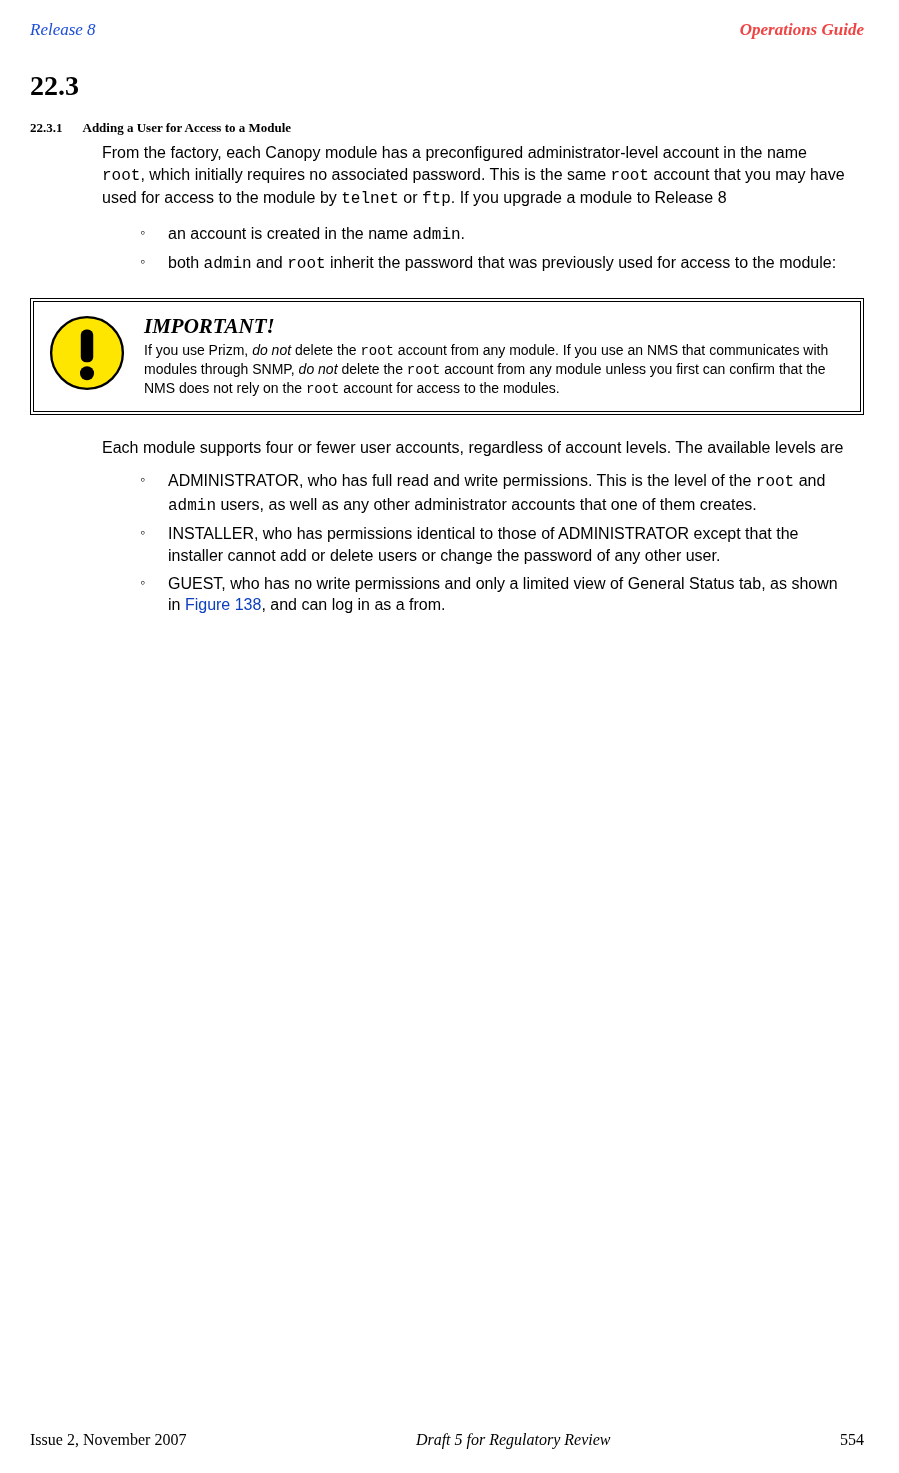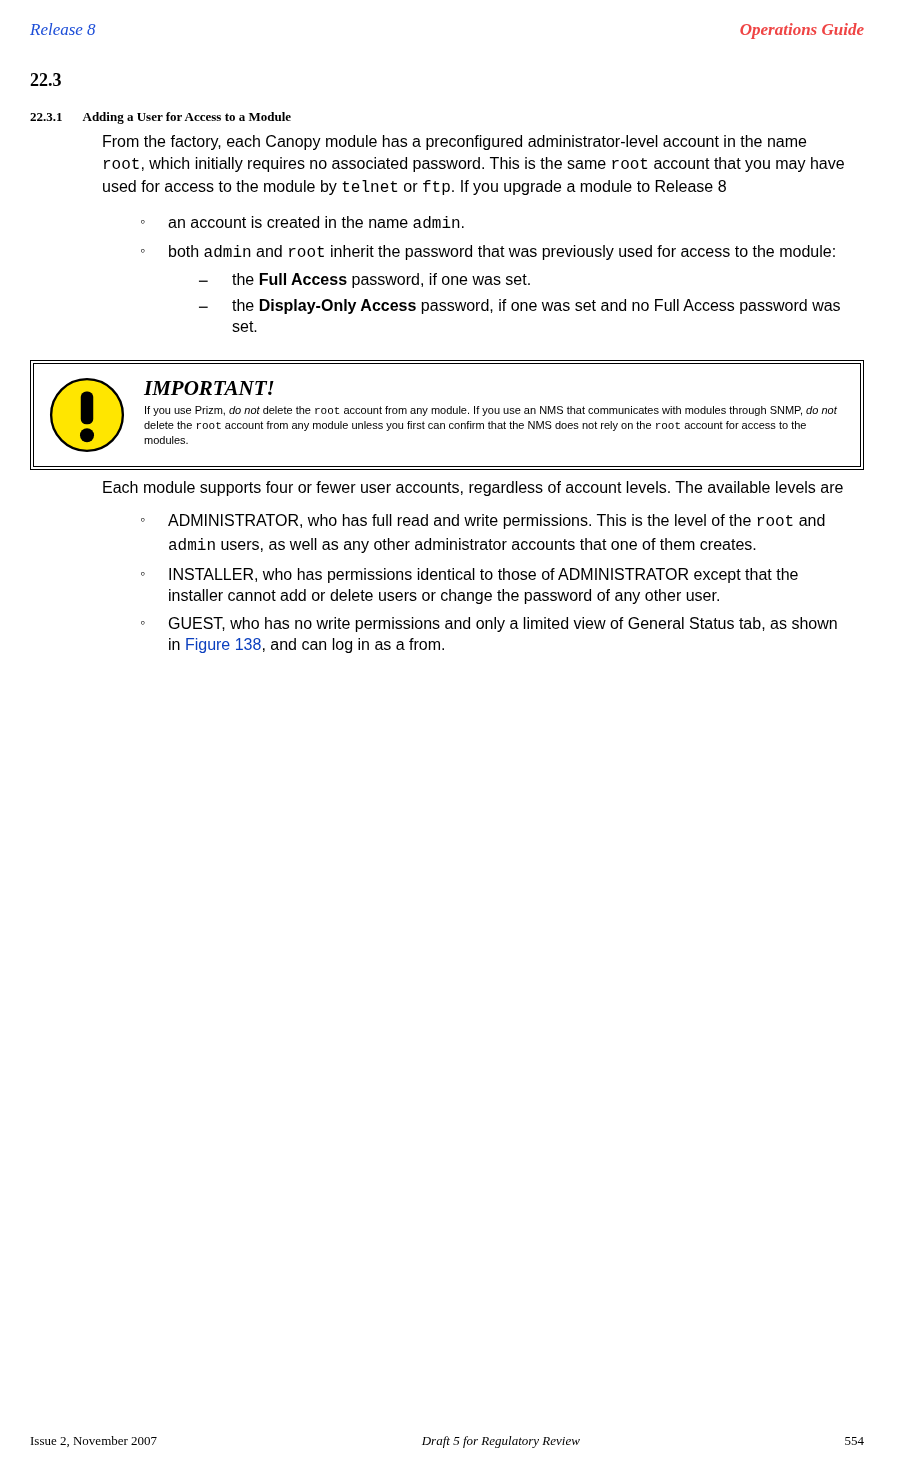--- a/index.html
+++ b/index.html
@@ -9,38 +9,38 @@
     color: #000;
     background: #fff;
     width: 899px;
     height: 1473px;
     position: relative;
     padding: 20px 35px 30px 30px;
   }
   .header { display: flex; justify-content: space-between; font-family: "Palatino Linotype", Palatino, serif; font-style: italic; margin-bottom: 30px; font-size: 17px; }
   .header-left { color: #1d4ed8; }
   .header-right { color: #ef4444; font-weight: bold; font-family: Liberation Serif, serif; }
-  .h1 { font-family: "Palatino Linotype", Palatino, serif; font-weight: bold; font-size: 18px; margin-bottom: 18px; display: flex; gap: 16px; }
+  .h1 { font-family: "Palatino Linotype", Palatino, serif; font-weight: bold; font-size: 28px; margin-bottom: 18px; display: flex; gap: 16px; }
   .h2 { font-family: "Palatino Linotype", Palatino, serif; font-weight: bold; font-size: 13px; margin-bottom: 6px; display: flex; gap: 20px; }
   .body-text { margin-left: 72px; margin-right: 10px; line-height: 1.35; }
   .para { margin-bottom: 4px; }
   code.mono { font-family: "Courier New", monospace; }
   ul.ring { list-style: none; margin-left: 38px; margin-top: 12px; }
   ul.ring > li { position: relative; padding-left: 28px; margin-bottom: 6px; line-height: 1.35; }
   ul.ring > li::before { content: "◦"; position: absolute; left: 0; top: 0; font-size: 14px; }
   ul.dash { list-style: none; margin-left: 30px; margin-top: 4px; }
   ul.dash > li { position: relative; padding-left: 34px; margin-bottom: 4px; line-height: 1.35; }
   ul.dash > li::before { content: "−"; position: absolute; left: 0; top: 0; font-size: 18px; }
-  .callout-outer { border: 4px double #000; margin: 22px 0 7px 0; padding: 12px 14px; display: flex; gap: 18px; align-items: flex-start; }
+  .callout-outer { border: 4px double #000; margin: 22px 0 22px 0; padding: 12px 14px; display: flex; gap: 18px; align-items: flex-start; }
   .excl-icon { width: 78px; height: 78px; flex-shrink: 0; }
   .callout-title { font-family: "Palatino Linotype", Palatino, serif; font-style: italic; font-weight: bold; font-size: 21px; margin-bottom: 2px; }
-  .callout-body { font-size: 11px; line-height: 1.3; }
+  .callout-body { font-size: 14px; line-height: 1.3; }
   em.it { font-style: italic; }
   .link { color: #0b3fbf; }
-  .footer { position: absolute; bottom: 24px; left: 30px; right: 35px; display: flex; justify-content: space-between; font-family: "Palatino Linotype", Palatino, serif; font-size: 13px; }
+  .footer { position: absolute; bottom: 24px; left: 30px; right: 35px; display: flex; justify-content: space-between; font-family: "Palatino Linotype", Palatino, serif; font-size: 16px; }
   .footer-center { font-style: italic; }
 </style>
 </head>
 <body>
 
 <div class="header">
   <span class="header-left">Release 8</span>
   <span class="header-right">Operations Guide</span>
 </div>
 
@@ -57,28 +57,20 @@
   <p class="para">
     <span>From the factory, each Canopy module has a preconfigured administrator-level account in the name </span><code class="mono">root</code><span>, which initially requires no associated password. This is the same </span><code class="mono">root</code><span> account that you may have used for access to the module by </span><code class="mono">telnet</code><span> or </span><code class="mono">ftp</code><span>. If you upgrade a module to Release 8</span>
   </p>
 
   <ul class="ring">
     <li>
       <span>an account is created in the name </span><code class="mono">admin</code><span>.</span>
     </li>
     <li>
       <span>both </span><code class="mono">admin</code><span> and </span><code class="mono">root</code><span> inherit the password that was previously used for access to the module:</span>
-      <ul class="dash">
-        <li>
-          <span>the </span><strong>Full Access</strong><span> password, if one was set.</span>
-        </li>
-        <li>
-          <span>the </span><strong>Display-Only Access</strong><span> password, if one was set and no Full Access password was set.</span>
-        </li>
-      </ul>
     </li>
   </ul>
 </div>
 
 <div class="callout-outer">
   <svg class="excl-icon" viewBox="0 0 100 100">
     <circle cx="50" cy="50" r="46" fill="#ffe600" stroke="#000" stroke-width="3"></circle>
     <rect x="42" y="20" width="16" height="42" rx="7" fill="#000"></rect>
     <circle cx="50" cy="76" r="9" fill="#000"></circle>
   </svg>

